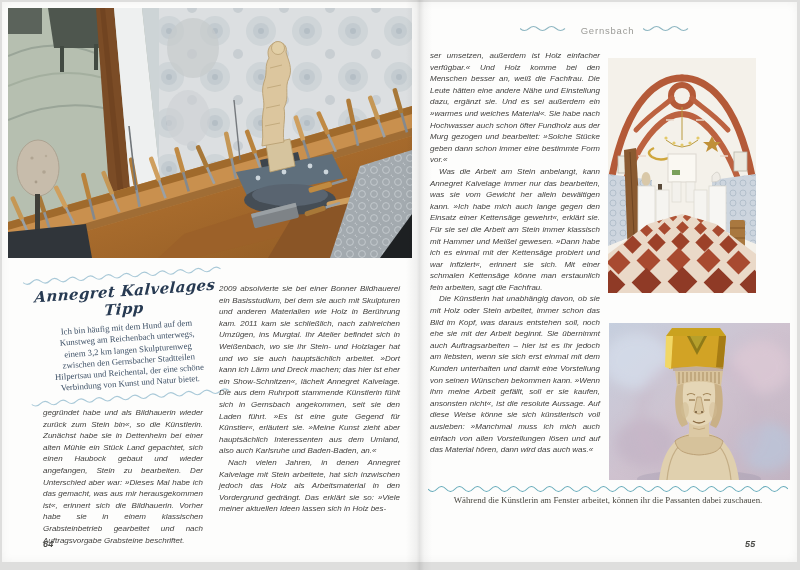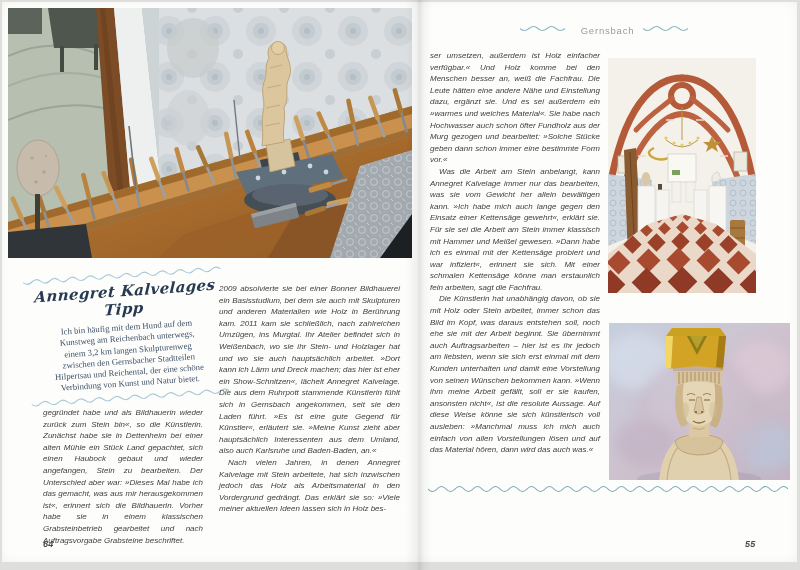--- a/index.html
+++ b/index.html
@@ -469,17 +469,18 @@
       <rect x="64" y="44" width="50" height="4" fill="#b79a6a" opacity=".5"></rect>
     </g>
   </g>
 </svg>
 </div>
 
 <svg class="abs cap-wave" width="360" height="8" viewBox="0 0 360 8">
     <path d="M0,4.0 q4.5,5.0 9,0 q4.5,-5.0 9,0 q4.5,5.0 9,0 q4.5,-5.0 9,0 q4.5,5.0 9,0 q4.5,-5.0 9,0 q4.5,5.0 9,0 q4.5,-5.0 9,0 q4.5,5.0 9,0 q4.5,-5.0 9,0 q4.5,5.0 9,0 q4.5,-5.0 9,0 q4.5,5.0 9,0 q4.5,-5.0 9,0 q4.5,5.0 9,0 q4.5,-5.0 9,0 q4.5,5.0 9,0 q4.5,-5.0 9,0 q4.5,5.0 9,0 q4.5,-5.0 9,0 q4.5,5.0 9,0 q4.5,-5.0 9,0 q4.5,5.0 9,0 q4.5,-5.0 9,0 q4.5,5.0 9,0 q4.5,-5.0 9,0 q4.5,5.0 9,0 q4.5,-5.0 9,0 q4.5,5.0 9,0 q4.5,-5.0 9,0 q4.5,5.0 9,0 q4.5,-5.0 9,0 q4.5,5.0 9,0 q4.5,-5.0 9,0 q4.5,5.0 9,0 q4.5,-5.0 9,0 q4.5,5.0 9,0 q4.5,-5.0 9,0 q4.5,5.0 9,0 q4.5,-5.0 9,0" fill="none" stroke="currentColor" stroke-width="1.1"></path>
   </svg>
 <div class="abs caption">
+    <div>Während die Künstlerin am Fenster arbeitet, können ihr die Passanten dabei zuschauen.</div>
   </div>
 
 <div class="abs pagenum" style="left:745px;top:539px;">55</div>
 
 <div class="gutter"></div>
 
 </body></html>

